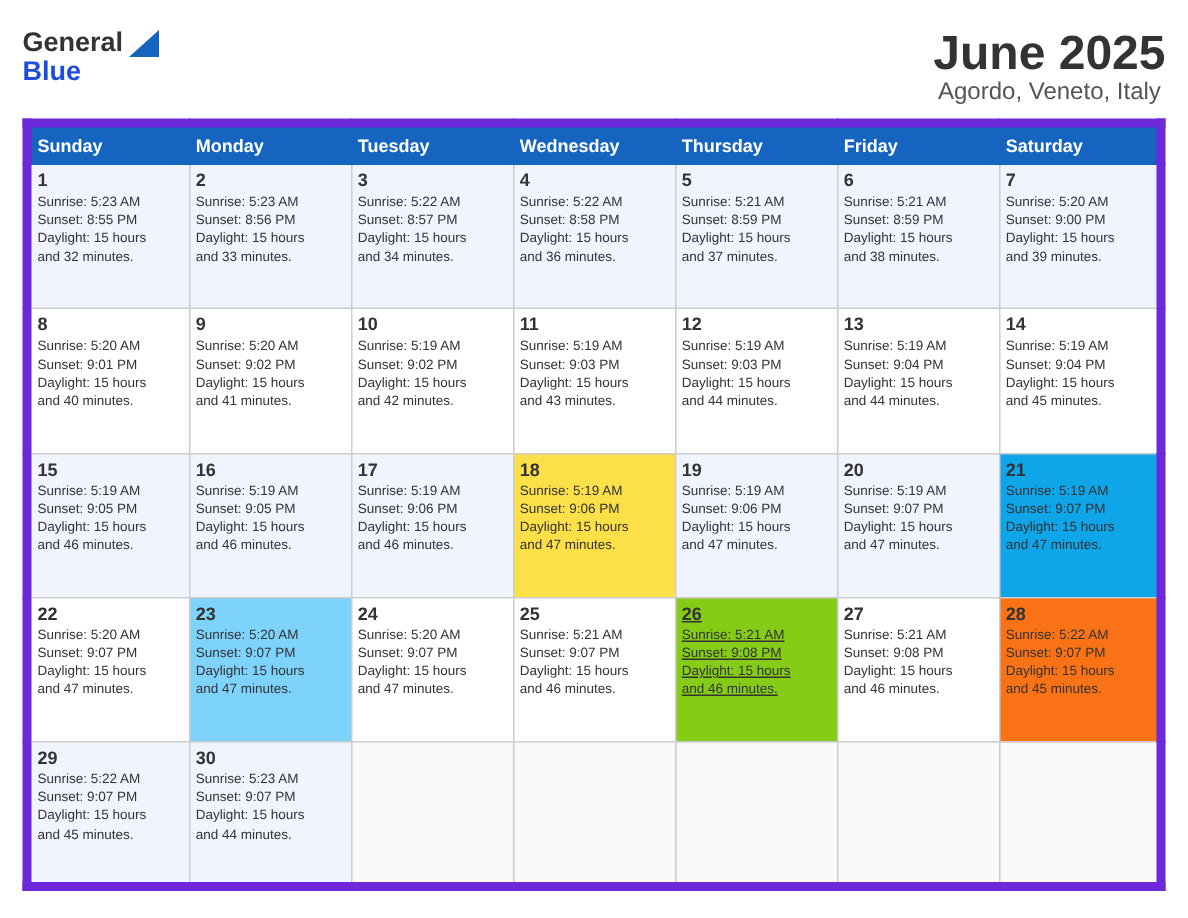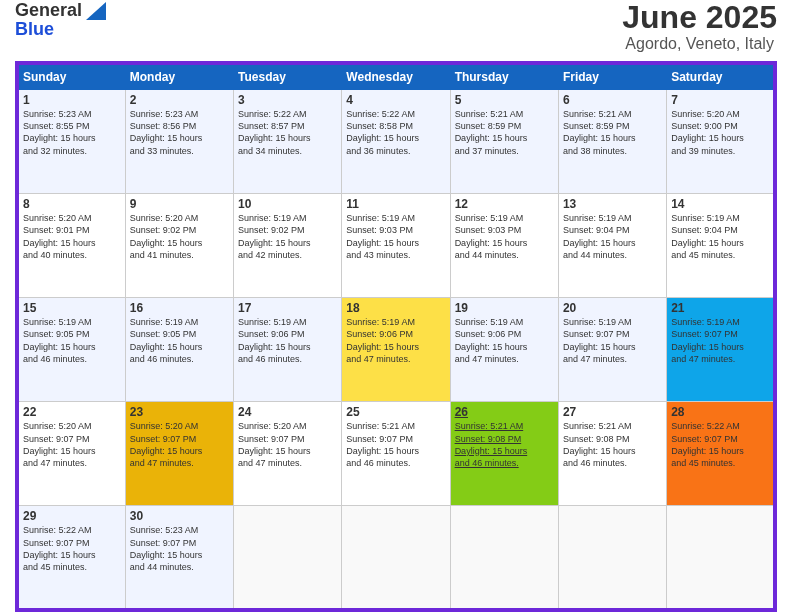--- a/index.html
+++ b/index.html
@@ -8,21 +8,21 @@
       height: 612px;
       background: #fff;
       font-family: Arial, Helvetica, sans-serif;
       font-size: 11px;
       color: #333;
       overflow: hidden;
     }
     .page {
       width: 792px;
       height: 612px;
-      padding: 0 15px;
+      padding: 18px 15px;
       display: flex;
       flex-direction: column;
     }
     .header {
       display: flex;
       justify-content: space-between;
       align-items: flex-start;
       margin-bottom: 8px;
     }
     .logo {
@@ -42,21 +42,21 @@
       font-weight: bold;
       color: #333;
       line-height: 1.1;
     }
     .cal-subtitle {
       font-size: 16px;
       color: #555;
     }
     .calendar {
       flex: 1;
-      border: 4px solid #6d28d9;
+      border: 6px solid #6d28d9;
       border-collapse: collapse;
       width: 100%;
       table-layout: fixed;
     }
     .calendar th {
       background-color: #1565c0;
       color: #fff;
       font-size: 12px;
       font-weight: bold;
       padding: 5px 4px;
@@ -274,21 +274,21 @@
           </td>
         </tr>
         <tr>
           <td style="background-color: rgb(255, 255, 255);">
             <span class="day-num">22</span>
             <div class="day-info" style="white-space: pre-line; font-size: 9px; line-height: 1.35;">Sunrise: 5:20 AM
 Sunset: 9:07 PM
 Daylight: 15 hours
 and 47 minutes.</div>
           </td>
-          <td style="background-color: #eab308;">
+          <td style="background-color: #7dd3fc;">
             <span class="day-num">23</span>
             <div class="day-info" style="white-space: pre-line; font-size: 9px; line-height: 1.35;">Sunrise: 5:20 AM
 Sunset: 9:07 PM
 Daylight: 15 hours
 and 47 minutes.</div>
           </td>
           <td style="background-color: rgb(255, 255, 255);">
             <span class="day-num">24</span>
             <div class="day-info" style="white-space: pre-line; font-size: 9px; line-height: 1.35;">Sunrise: 5:20 AM
 Sunset: 9:07 PM

